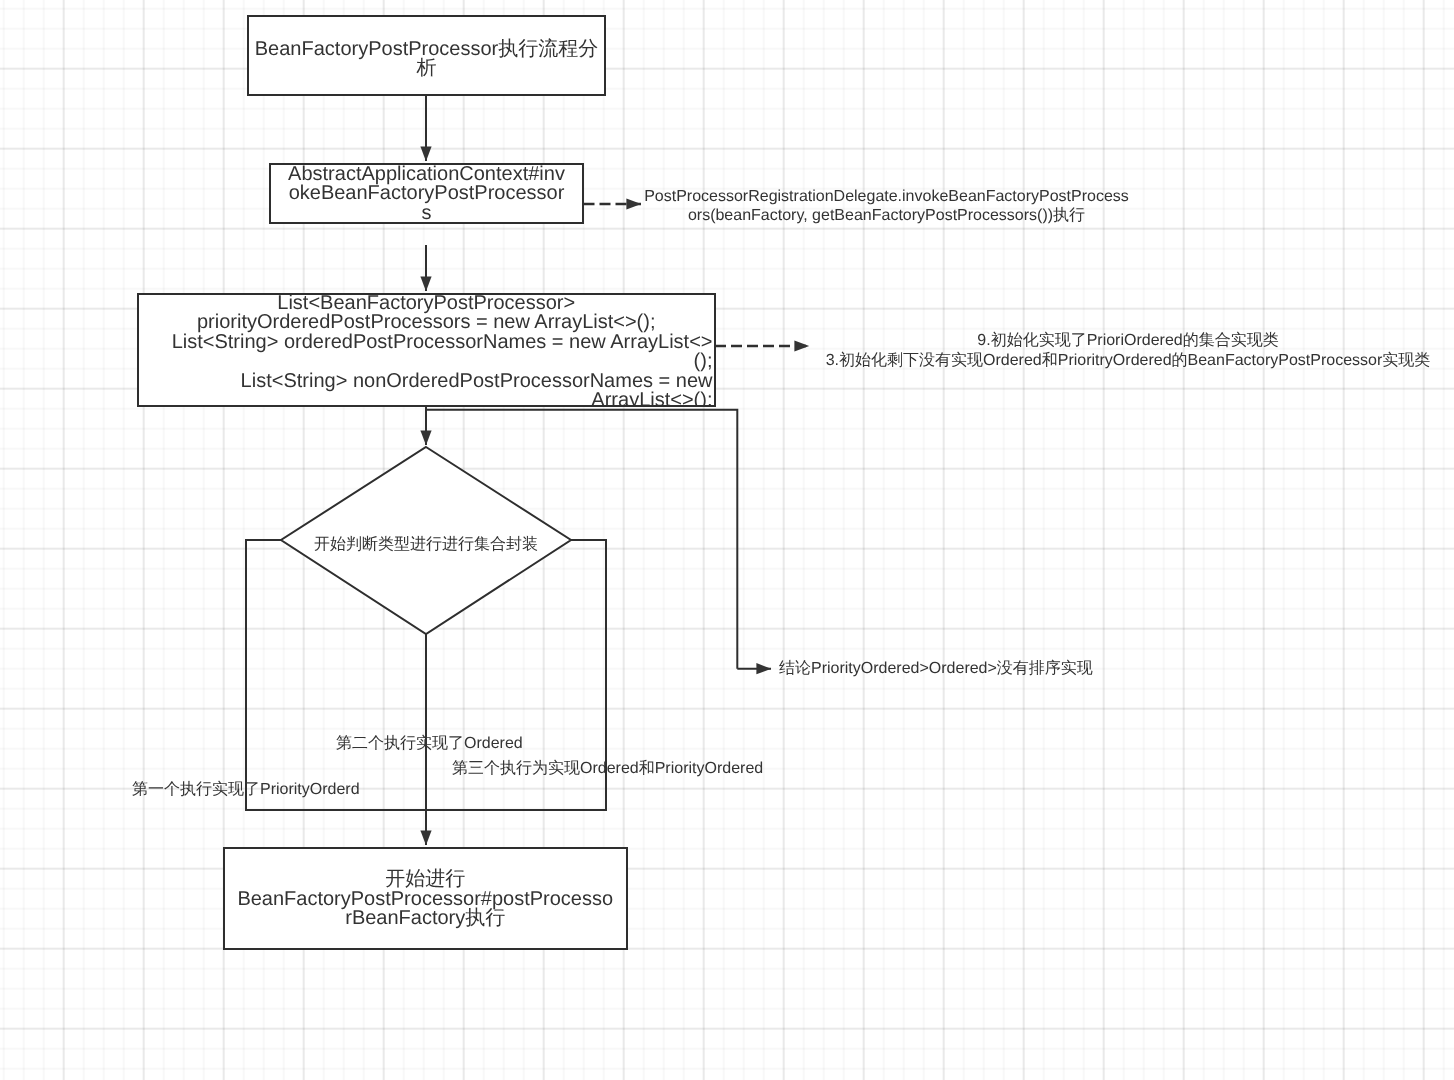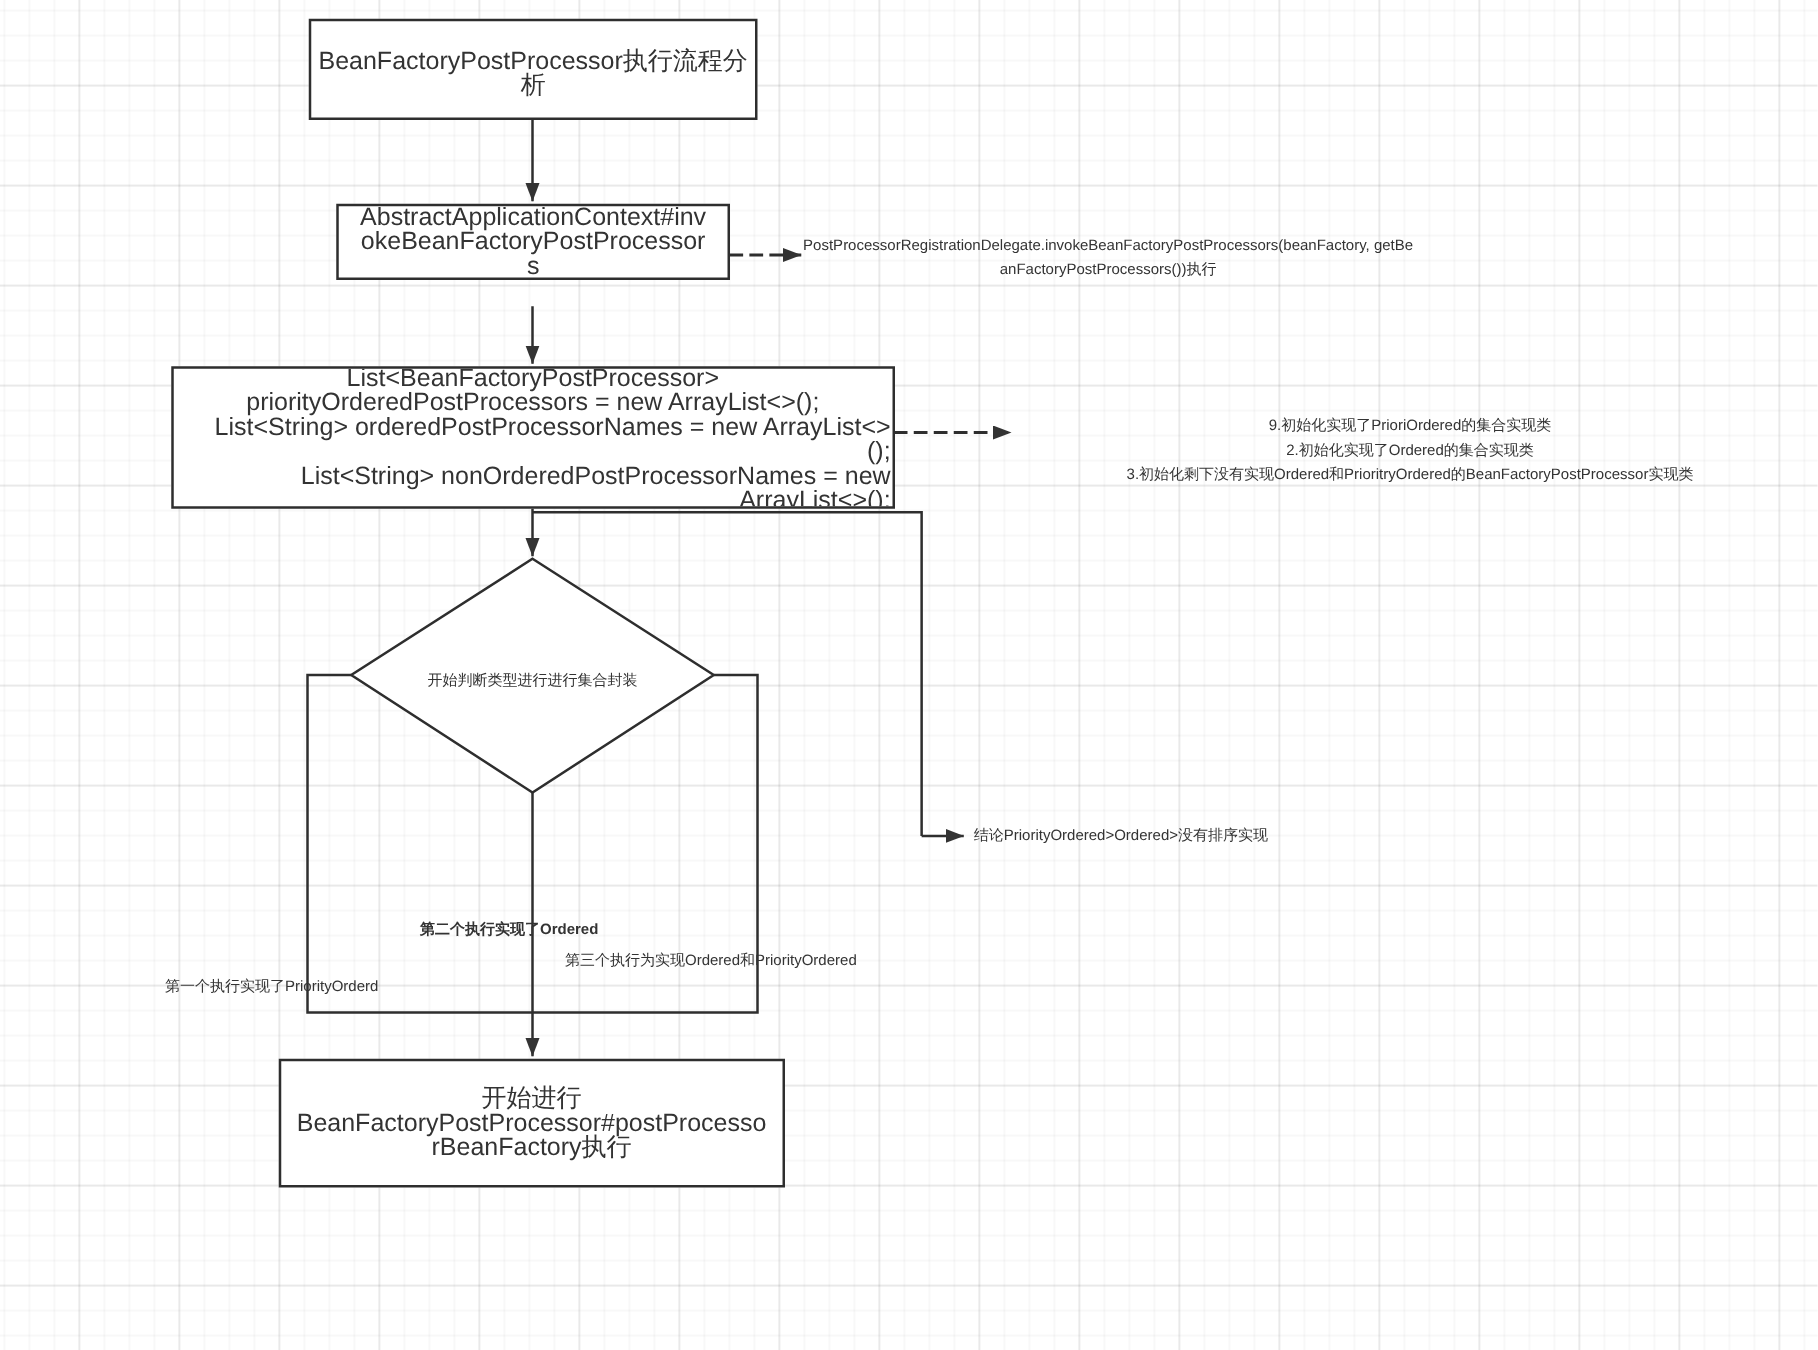--- a/index.html
+++ b/index.html
@@ -17,21 +17,21 @@
     background-position:62.7px 67.7px,62.7px 67.7px,2.7px 7.7px,2.7px 7.7px;
   }
   svg.layer{position:absolute;left:0;top:0;width:1454px;height:1080px;overflow:visible;}
   .node{position:absolute;box-sizing:border-box;border:2px solid #2e2e2e;background:#fff;
         display:flex;align-items:center;justify-content:center;text-align:center;
         font-size:20px;line-height:19.5px;color:#333;overflow:hidden;}
   .node > span{display:block;width:100%;white-space:pre-wrap;}
   .breakall{word-break:break-all;}
   .ln{display:block;}
   .shift{padding-left:31.5px;text-align:right;}
-  .freetext{position:absolute;font-size:12px;line-height:19.5px;color:#333;text-align:center;white-space:pre;}
+  .freetext{position:absolute;font-size:16px;line-height:19.5px;color:#333;text-align:center;white-space:pre;}
 </style>
 </head>
 <body>
 
 <div id="canvas">
 
   <svg class="layer" viewBox="0 0 1454 1080" width="1454" height="1080">
     <defs>
       <marker id="arrowSolid" markerWidth="16" markerHeight="12" refX="14.6" refY="5.6" orient="auto" markerUnits="userSpaceOnUse">
         <path d="M0,0 L14.8,5.6 L0,11.2 Z" fill="#333"></path>
@@ -94,23 +94,23 @@
 
   <div class="node" style="left:223px;top:847px;width:404.5px;height:103px;padding:1.5px 11px 0;">
     <span class="breakall">开始进行
 BeanFactoryPostProcessor#postProcessorBeanFactory执行</span>
     </div>
 
   <div class="freetext" style="left:280px;top:534.5px;width:292px;"><span>开始判断类型进行进行集合封装</span></div>
 
   <div class="freetext" style="left:640px;top:186.8px;width:493px;white-space:pre-wrap;word-break:break-all;"><span>PostProcessorRegistrationDelegate.invokeBeanFactoryPostProcessors(beanFactory, getBeanFactoryPostProcessors())执行</span></div>
 
-  <div class="freetext" style="left:825px;top:331.3px;width:606px;"><div>9.初始化实现了PrioriOrdered的集合实现类</div><div>2.初始化实现了Ordered的集合实现类</div><div>3.初始化剩下没有实现Ordered和PrioritryOrdered的BeanFactoryPostProcessor实现类</div></div>
+  <div class="freetext" style="left:825px;top:331.3px;width:606px;"><div>9.初始化实现了PrioriOrdered的集合实现类</div><div>3.初始化剩下没有实现Ordered和PrioritryOrdered的BeanFactoryPostProcessor实现类</div></div>
 
   <div class="freetext" style="left:779px;top:659px;text-align:left;"><span>结论PriorityOrdered&gt;Ordered&gt;没有排序实现</span></div>
 
   <div class="freetext" style="left:132px;top:780px;text-align:left;"><span>第一个执行实现了PriorityOrderd</span></div>
 
-  <div class="freetext" style="left:336px;top:734px;text-align:left;font-weight:bold;"><span>第二个执行实现了Ordered</span></div>
+  <div class="freetext" style="left:336px;top:734px;text-align:left;"><span>第二个执行实现了Ordered</span></div>
 
   <div class="freetext" style="left:452px;top:759px;text-align:left;"><span>第三个执行为实现Ordered和PriorityOrdered</span></div>
 
 </div>
 
 </body></html>

